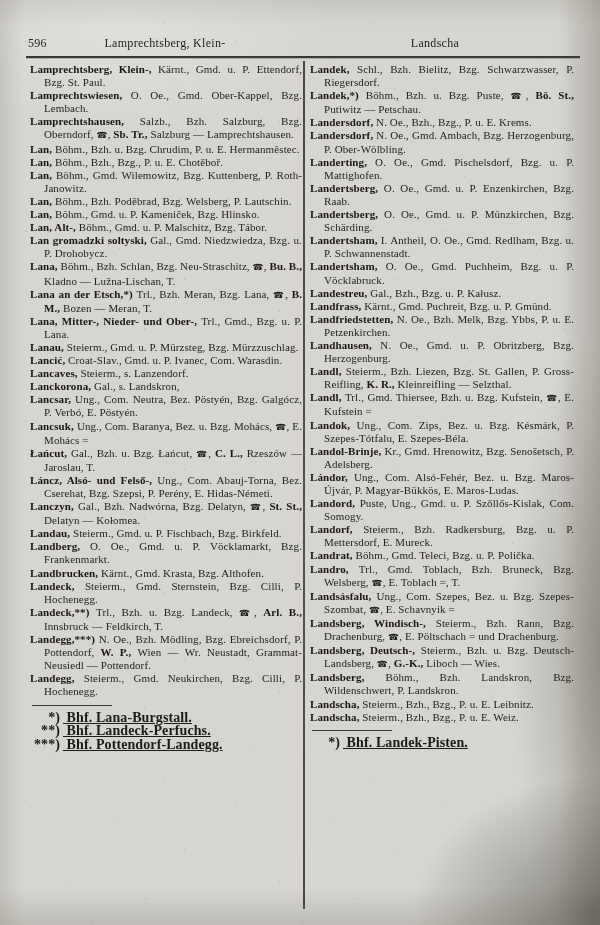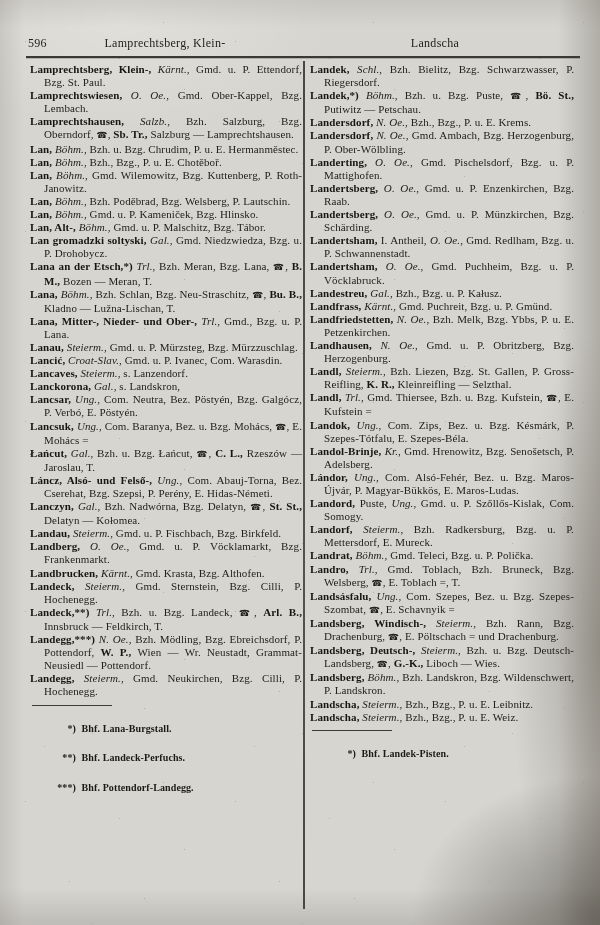--- a/index.html
+++ b/index.html
@@ -46,24 +46,24 @@
   }
   .col{
     position:absolute;top:63px;
     font-size:11px;line-height:13.1px;text-align:justify;
     letter-spacing:.1px;
   }
   .col-left{left:30px;width:272px;}
   .col-right{left:310px;width:264px;}
   p.entry{margin:0;padding-left:14px;text-indent:-14px;}
   .hw{font-weight:bold;color:#18160f;}
-  .rg{font-style:italic;}
+  .rg{}
   .tel{font-family:"DejaVu Sans",sans-serif;font-size:9px;letter-spacing:0;}
   .fn-rule{width:80px;height:1px;background:#3d3b35;margin:6px 0 5px 2px;}
-  p.footnote{margin:16px;font-weight:bold;font-size:10px;line-height:13.5px;color:#1c1a14;text-align:left;}
+  p.footnote{margin:0;font-weight:bold;font-size:14px;line-height:13.5px;color:#1c1a14;text-align:left;text-decoration:underline;}
   .stars{display:inline-block;width:30px;text-align:right;padding-right:3px;}
 </style>
 </head>
 <body>
 
 <div class="page">
   <div class="speckle"></div>
 
   <div class="running-head">
     <span class="rh-left">Lamprechtsberg, Klein-</span>
@@ -78,22 +78,22 @@
       <p class="entry"><span class="hw">Lamprechtsberg, Klein-, </span><span class="rg">Kärnt.</span><span class="tx">, Gmd. u. P. Ettendorf, Bzg. St. Paul.</span></p>
       <p class="entry"><span class="hw">Lamprechtswiesen, </span><span class="rg">O. Oe.</span><span class="tx">, Gmd. Ober-Kappel, Bzg. Lembach.</span></p>
       <p class="entry"><span class="hw">Lamprechtshausen, </span><span class="rg">Salzb.</span><span class="tx">, Bzh. Salzburg, Bzg. Oberndorf, </span><span class="tel">☎</span><span class="tx">, </span><span class="hw">Sb. Tr., </span><span class="tx">Salzburg — Lamprechtshausen.</span></p>
       <p class="entry"><span class="hw">Lan, </span><span class="rg">Böhm.</span><span class="tx">, Bzh. u. Bzg. Chrudim, P. u. E. Hermanměstec.</span></p>
       <p class="entry"><span class="hw">Lan, </span><span class="rg">Böhm.</span><span class="tx">, Bzh., Bzg., P. u. E. Chotěboř.</span></p>
       <p class="entry"><span class="hw">Lan, </span><span class="rg">Böhm.</span><span class="tx">, Gmd. Wilemowitz, Bzg. Kuttenberg, P. Roth-Janowitz.</span></p>
       <p class="entry"><span class="hw">Lan, </span><span class="rg">Böhm.</span><span class="tx">, Bzh. Poděbrad, Bzg. Welsberg, P. Lautschin.</span></p>
       <p class="entry"><span class="hw">Lan, </span><span class="rg">Böhm.</span><span class="tx">, Gmd. u. P. Kameniček, Bzg. Hlinsko.</span></p>
       <p class="entry"><span class="hw">Lan, Alt-, </span><span class="rg">Böhm.</span><span class="tx">, Gmd. u. P. Malschitz, Bzg. Tábor.</span></p>
       <p class="entry"><span class="hw">Lan gromadzki soltyski, </span><span class="rg">Gal.</span><span class="tx">, Gmd. Niedzwiedza, Bzg. u. P. Drohobycz.</span></p>
+      <p class="entry"><span class="hw">Lana, </span><span class="rg">Böhm.</span><span class="tx">, Bzh. Schlan, Bzg. Neu-Straschitz, </span><span class="tel">☎</span><span class="tx">, </span><span class="hw">Bu. B., </span><span class="tx">Kladno — Lužna-Lischan, T.</span></p>
       <p class="entry"><span class="hw">Lana an der Etsch,*) </span><span class="rg">Trl.</span><span class="tx">, Bzh. Meran, Bzg. Lana, </span><span class="tel">☎</span><span class="tx">, </span><span class="hw">B. M., </span><span class="tx">Bozen — Meran, T.</span></p>
-      <p class="entry"><span class="hw">Lana, </span><span class="rg">Böhm.</span><span class="tx">, Bzh. Schlan, Bzg. Neu-Straschitz, </span><span class="tel">☎</span><span class="tx">, </span><span class="hw">Bu. B., </span><span class="tx">Kladno — Lužna-Lischan, T.</span></p>
       <p class="entry"><span class="hw">Lana, Mitter-, Nieder- und Ober-, </span><span class="rg">Trl.</span><span class="tx">, Gmd., Bzg. u. P. Lana.</span></p>
       <p class="entry"><span class="hw">Lanau, </span><span class="rg">Steierm.</span><span class="tx">, Gmd. u. P. Mürzsteg, Bzg. Mürzzuschlag.</span></p>
       <p class="entry"><span class="hw">Lancić, </span><span class="rg">Croat-Slav.</span><span class="tx">, Gmd. u. P. Ivanec, Com. Warasdin.</span></p>
       <p class="entry"><span class="hw">Lancaves, </span><span class="rg">Steierm.</span><span class="tx">, s. Lanzendorf.</span></p>
       <p class="entry"><span class="hw">Lanckorona, </span><span class="rg">Gal.</span><span class="tx">, s. Landskron,</span></p>
       <p class="entry"><span class="hw">Lancsar, </span><span class="rg">Ung.</span><span class="tx">, Com. Neutra, Bez. Pöstyén, Bzg. Galgócz, P. Verbó, E. Pöstyén.</span></p>
       <p class="entry"><span class="hw">Lancsuk, </span><span class="rg">Ung.</span><span class="tx">, Com. Baranya, Bez. u. Bzg. Mohács, </span><span class="tel">☎</span><span class="tx">, E. Mohács =</span></p>
       <p class="entry"><span class="hw">Łańcut, </span><span class="rg">Gal.</span><span class="tx">, Bzh. u. Bzg. Łańcut, </span><span class="tel">☎</span><span class="tx">, </span><span class="hw">C. L., </span><span class="tx">Rzeszów — Jaroslau, T.</span></p>
       <p class="entry"><span class="hw">Láncz, Alsó- und Felső-, </span><span class="rg">Ung.</span><span class="tx">, Com. Abauj-Torna, Bez. Cserehat, Bzg. Szepsi, P. Perény, E. Hidas-Németi.</span></p>
       <p class="entry"><span class="hw">Lanczyn, </span><span class="rg">Gal.</span><span class="tx">, Bzh. Nadwórna, Bzg. Delatyn, </span><span class="tel">☎</span><span class="tx">, </span><span class="hw">St. St., </span><span class="tx">Delatyn — Kołomea.</span></p>

